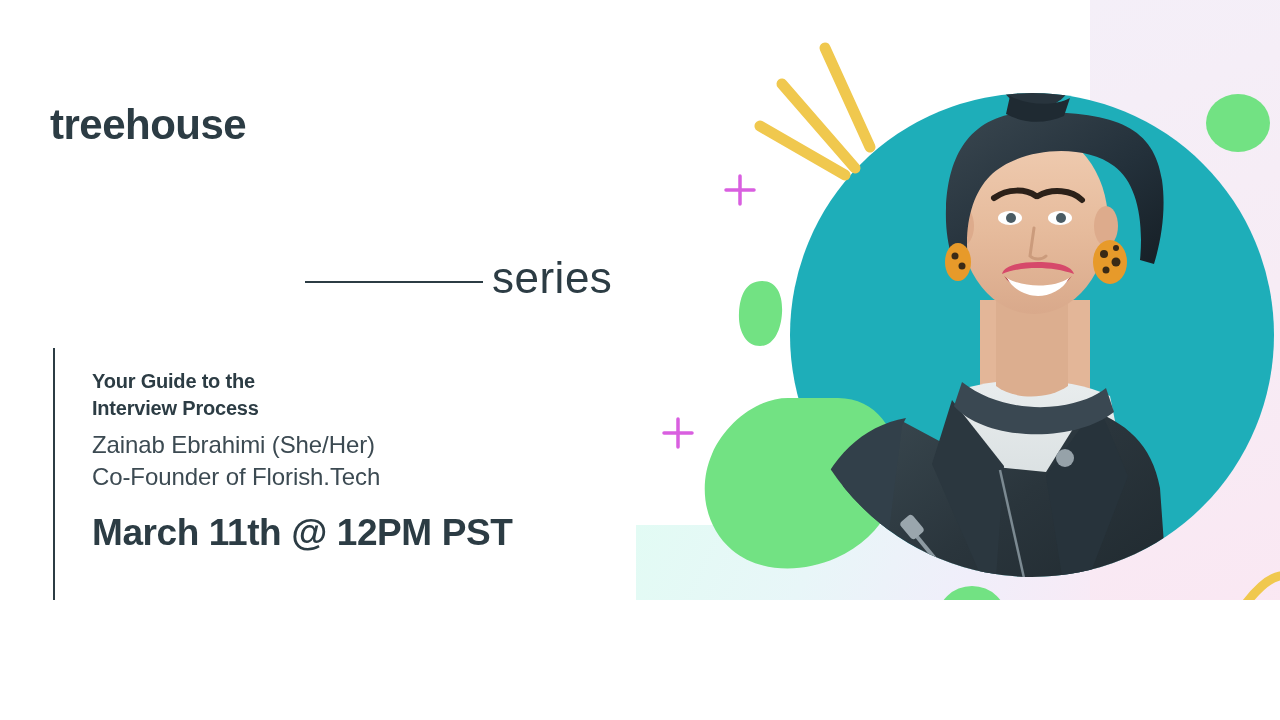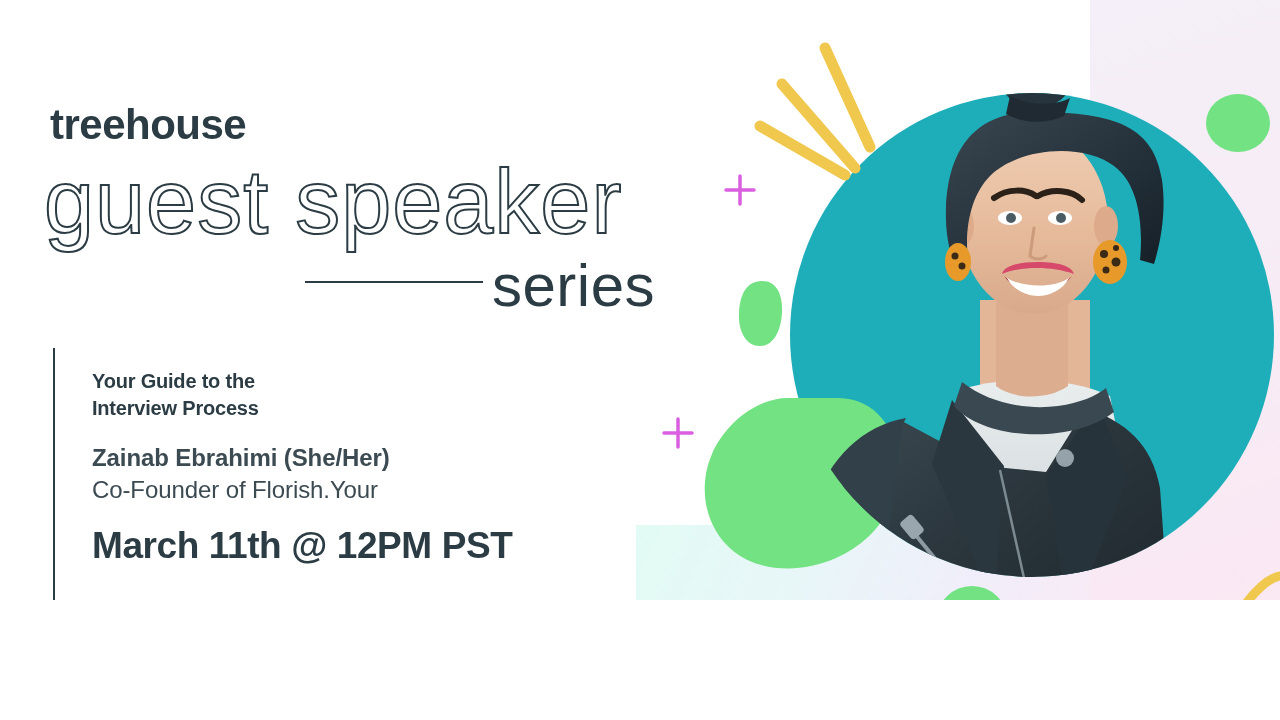--- a/index.html
+++ b/index.html
@@ -74,21 +74,21 @@
     left: 305px;
     top: 281px;
     width: 178px;
     height: 2px;
     background: #2c3c44;
   }
   .series-word {
     position: absolute;
     left: 492px;
     top: 256px;
-    font-size: 60px;
+    font-size: 44px;
     font-weight: 500;
     letter-spacing: 0.5px;
     color: #2c3c44;
     line-height: 1;
   }
 
   .rule-vertical {
     position: absolute;
     left: 53px;
     top: 348px;
@@ -112,21 +112,21 @@
     letter-spacing: -0.2px;
   }
   .speaker-line {
     font-size: 24px;
     font-weight: 400;
     line-height: 1.33;
     color: #3c4a52;
     margin: 0;
     letter-spacing: -0.1px;
   }
-  .speaker-name { margin-top: 21px; font-weight: bold; }
+  .speaker-name { margin-top: 8px; }
   .datetime {
     margin-top: 20px;
     font-size: 37px;
     font-weight: 700;
     line-height: 1.1;
     color: #2c3c44;
     letter-spacing: -0.4px;
   }
 </style>
 </head>
@@ -247,31 +247,30 @@
     <ellipse cx="972" cy="620" rx="35" ry="34" fill="#72e283"></ellipse>
 
     <g stroke="#f0c84e" stroke-width="9" stroke-linecap="round" fill="none">
       <path d="M1182 640 c 28 4 48 -16 62 -34 c 12 -16 24 -28 36 -30"></path>
       <path d="M1222 650 c 26 -2 42 -22 54 -42"></path>
     </g>
   </svg>
 
   <div class="wordmark">treehouse</div>
 
-  <div class="headline-outline">guest speaker</div>
 
   <div class="series-rule"></div>
 
   <div class="series-word">series</div>
 
   <div class="rule-vertical"></div>
 
   <div class="detail-block">
     <div class="talk-title">
       <div>Your Guide to the</div>
       <div>Interview Process</div>
     </div>
     <div class="speaker-line speaker-name">Zainab Ebrahimi (She/Her)</div>
-    <div class="speaker-line">Co-Founder of Florish.Your</div>
+    <div class="speaker-line">Co-Founder of Florish.Tech</div>
     <div class="datetime">March 11th @ 12PM PST</div>
   </div>
 
 </div>
 
 </body></html>

